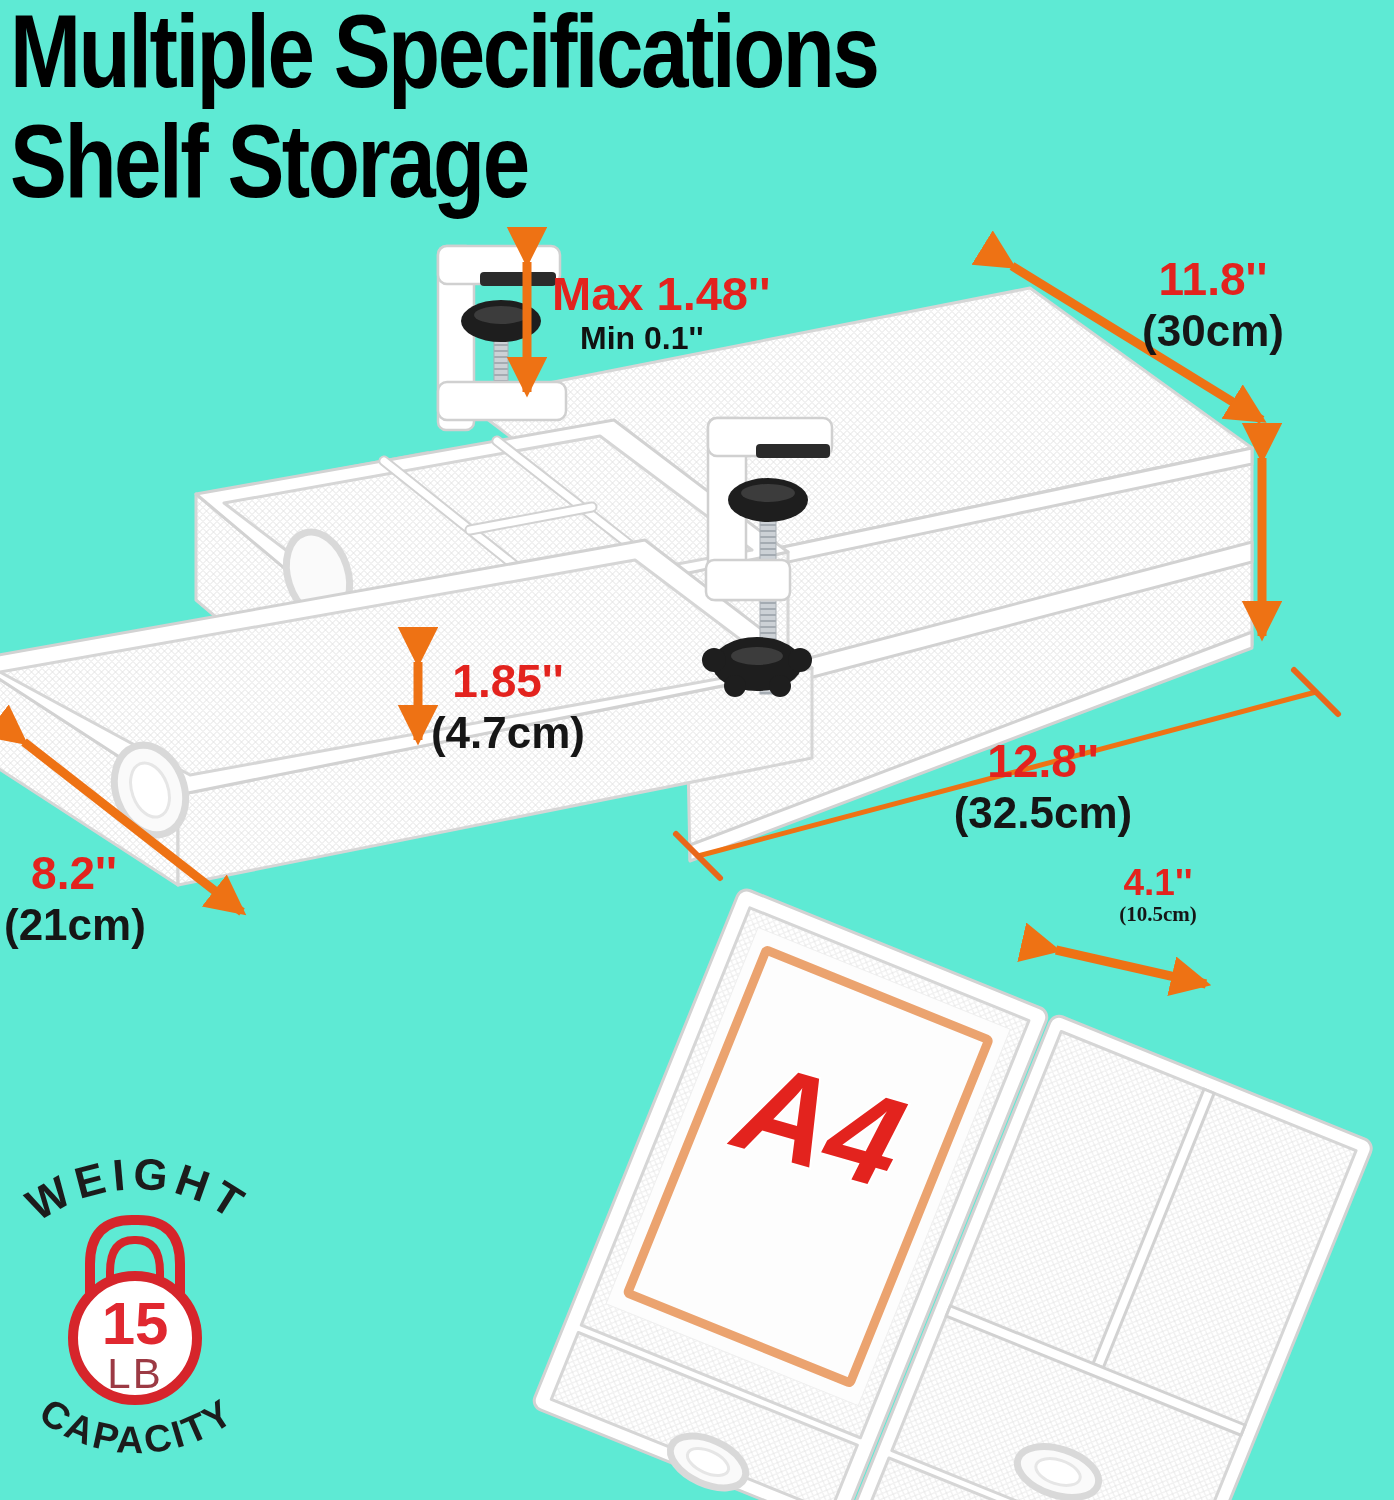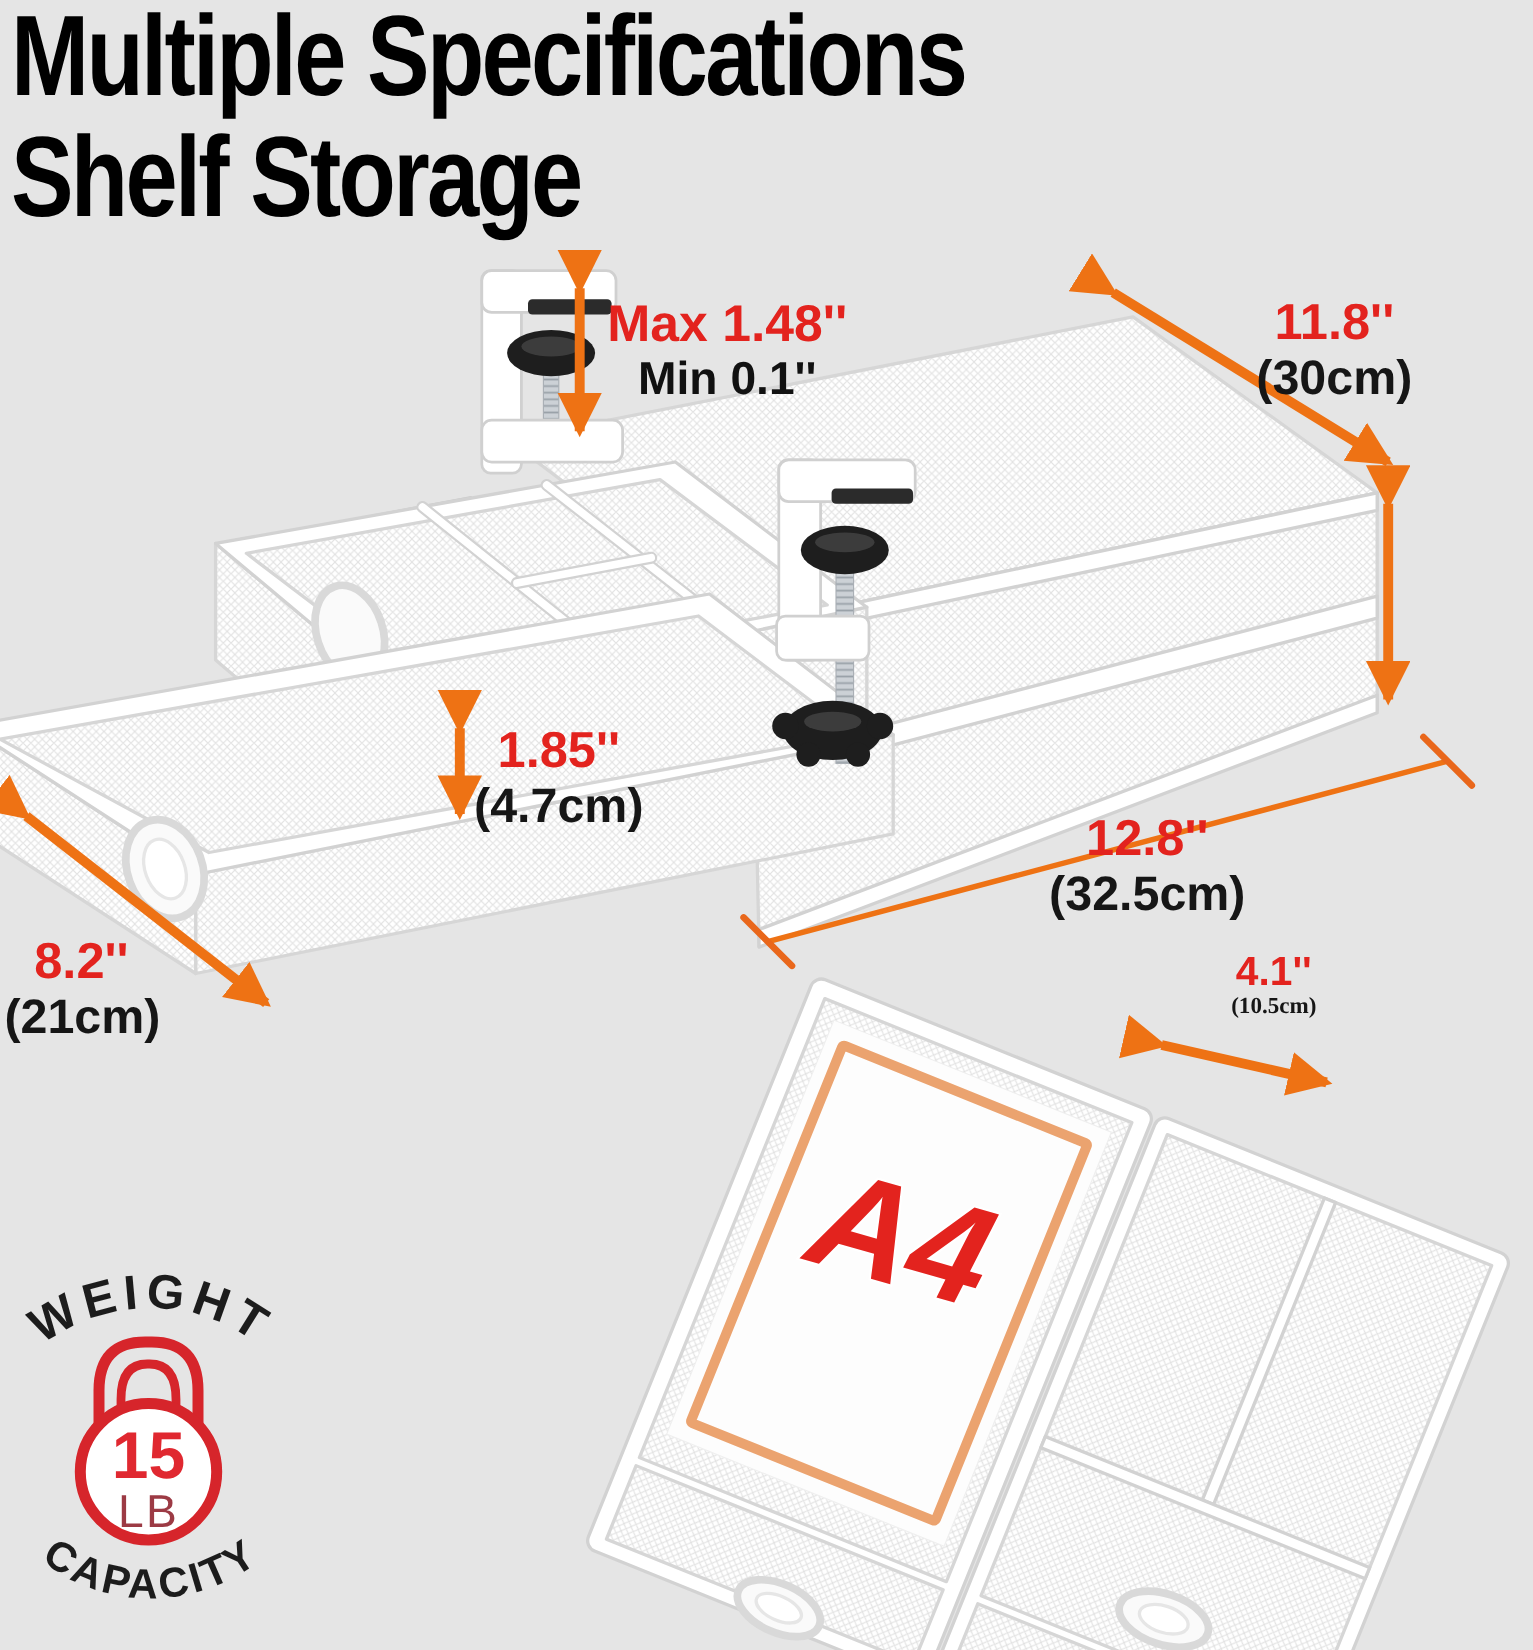--- a/index.html
+++ b/index.html
@@ -1,31 +1,31 @@
 <!DOCTYPE html>
 <html><head>
 <meta charset="utf-8">
 <style>
   html,body{margin:0;padding:0;background:#fff;}
-  .canvas{position:relative;width:1394px;height:1500px;background:#e5e5e5;overflow:hidden;
+  .canvas{position:relative;width:1394px;height:1500px;background:#5eead4;overflow:hidden;
           font-family:"Liberation Sans",sans-serif;}
   .title{position:absolute;left:10px;top:-4px;color:#000;font-weight:700;font-size:104px;
          line-height:1.06;letter-spacing:-3px;white-space:nowrap;
          transform:scaleX(.82);transform-origin:left top;}
   .title span{display:block;}
   .scene{position:absolute;left:0;top:0;}
   .dim{position:absolute;text-align:center;line-height:1.12;}
   .dim .in{font-weight:700;font-size:46px;color:#e3231e;}
   .dim .cm{font-weight:700;font-size:44px;color:#161616;}
   .dim.small .in{font-size:37px;}
   .dim.small .cm{font-size:21px;font-family:Liberation Serif, serif;}
   .single{position:absolute;font-weight:700;white-space:nowrap;}
   #lab-max{left:552px;top:266px;font-size:47px;color:#e3231e;}
-  #lab-min{left:580px;top:320px;font-size:42px;color:#111;}
-  #lab-depth{left:1118px;top:267px;width:190px;}
+  #lab-min{left:580px;top:320px;font-size:32px;color:#111;}
+  #lab-depth{left:1118px;top:254px;width:190px;}
   #lab-height{left:1236px;top:493px;width:158px;}
   #lab-drawerh{left:428px;top:636px;width:160px;margin-top:20px;}
   #lab-width{left:928px;top:736px;width:230px;}
   #lab-traydepth{left:4px;top:820px;width:140px;margin-top:28px;}
   #lab-comp{left:1078px;top:862px;width:160px;}
   
   .face{fill:url(#mesh);stroke:#d6d6d6;stroke-width:3;stroke-linejoin:round;}
   .rim{fill:#ffffff;stroke:#d2d2d2;stroke-width:3;stroke-linejoin:round;}
   .barout{stroke:#d2d2d2;stroke-width:11;stroke-linecap:round;fill:none;}
   .barin{stroke:#ffffff;stroke-width:7;stroke-linecap:round;fill:none;}

